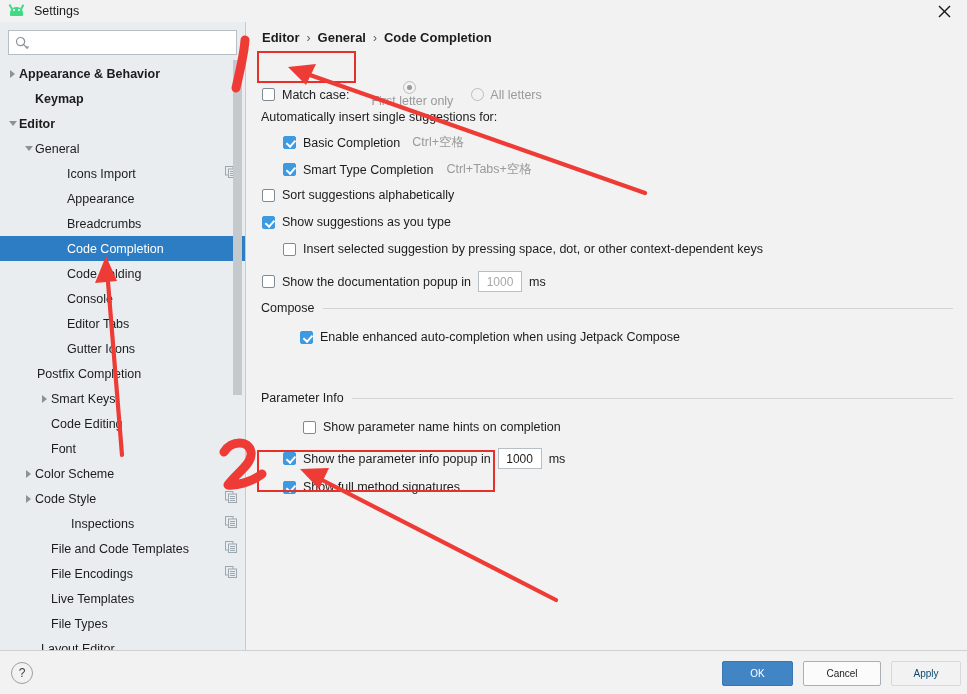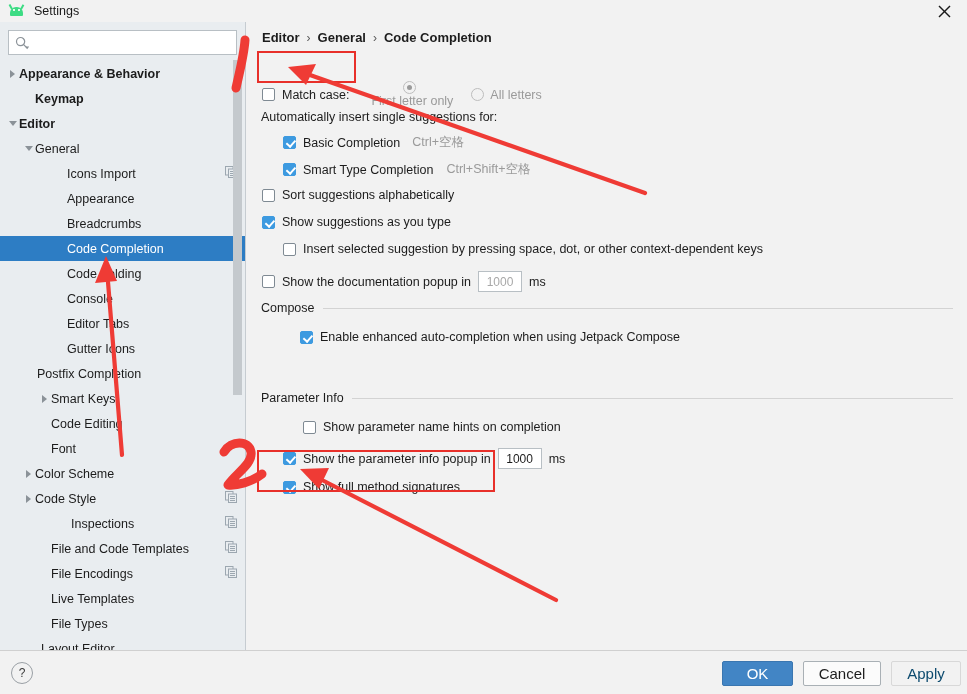--- a/index.html
+++ b/index.html
@@ -153,21 +153,21 @@
   }
   #help-btn {
     position: absolute; left: 11px; top: 11px; width: 22px; height: 22px;
     border: 1px solid #9aa0a5; border-radius: 50%; background: #f2f2f2;
     display: flex; align-items: center; justify-content: center;
     font-size: 12px; color: #3a3a3a; cursor: default;
   }
   .btn {
     position: absolute; top: 10px; height: 25px;
     display: flex; align-items: center; justify-content: center;
-    font-size: 15px; border-radius: 2px; cursor: default;
+    font-size: 10px; border-radius: 2px; cursor: default;
   }
   #btn-ok { left: 722px; width: 71px; background: #4285c5; color: #fff; border: 1px solid #3a76b0; }
   #btn-cancel { left: 803px; width: 78px; background: #fbfbfb; color: #1c1c1c; border: 1px solid #a9b0b5; }
   #btn-apply { left: 891px; width: 70px; background: #f2f2f2; color: #0c4a6e; border: 1px solid #d8d8d8; }
 
   
   #ann { position: absolute; left: 0; top: 0; width: 967px; height: 694px; pointer-events: none; }
   .redbox {
     position: absolute; border: 2px solid #e8302a; background: transparent;
   }
@@ -384,21 +384,21 @@
 
     <div class="row" style="left:36px; top:112px;">
       <span class="cb on"></span>
       <span>Basic Completion</span>
       <span class="label-dim" style="margin-left:12px;">Ctrl+空格</span>
     </div>
 
     <div class="row" style="left:36px; top:139px;">
       <span class="cb on"></span>
       <span>Smart Type Completion</span>
-      <span class="label-dim" style="margin-left:13px;">Ctrl+Shift+空格</span>
+      <span class="label-dim" style="margin-left:13px;">Ctrl+Tabs+空格</span>
     </div>
 
     <div class="row" style="left:15px; top:166px;">
       <span class="cb"></span>
       <span>Sort suggestions alphabetically</span>
     </div>
 
     <div class="row" style="left:15px; top:193px;">
       <span class="cb on"></span>
       <span>Show suggestions as you type</span>

